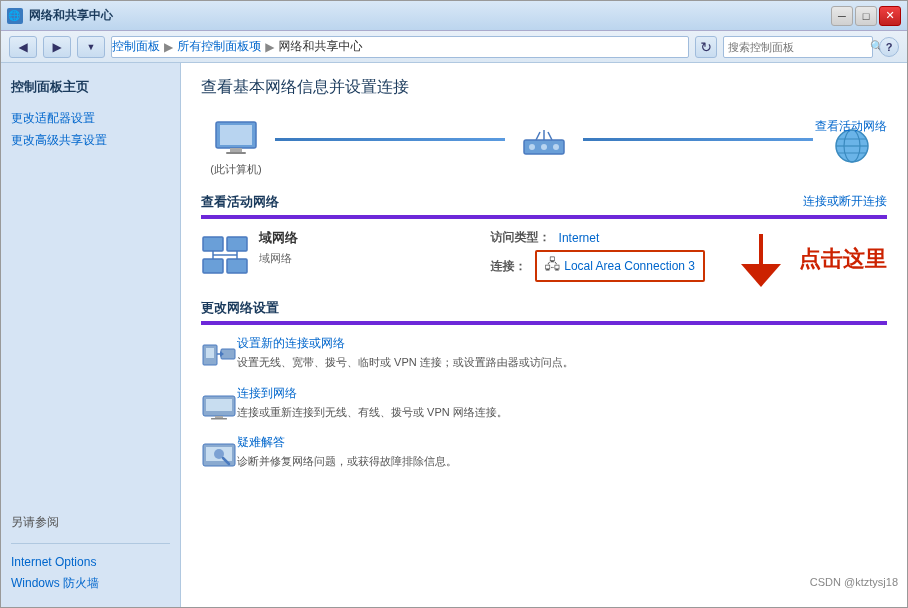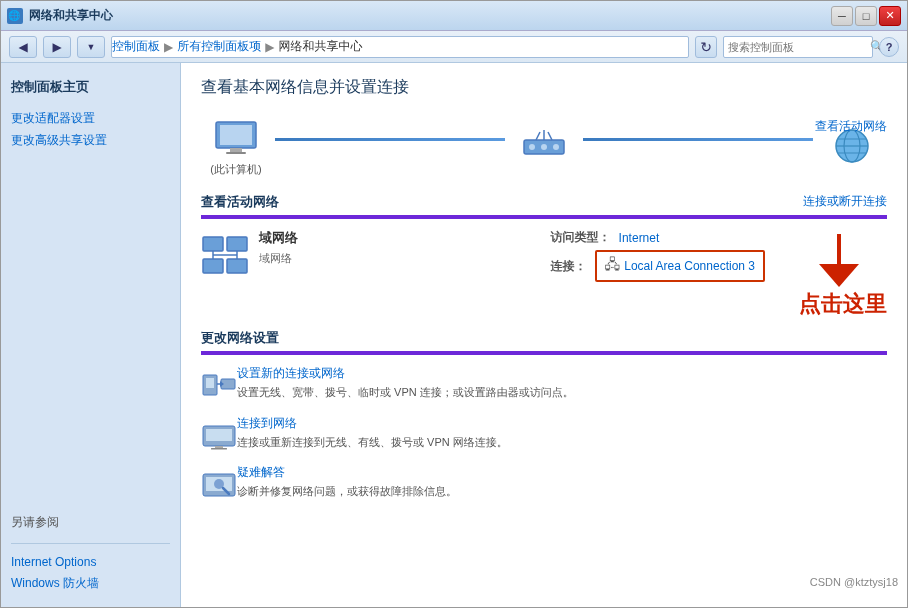--- a/index.html
+++ b/index.html
@@ -468,21 +468,21 @@
           </div>
           <div class="detail-row">
             <span class="detail-label">连接：</span>
             <span class="connection-badge">
               <span class="conn-icon">🖧</span>
               <span>Local Area Connection 3</span>
             </span>
           </div>
         </div>
 
-        <div style="position:relative; margin-left: 16px; display:flex; flex-direction:column; align-items:center;">
+        <div style="position:relative; margin-left: 16px; display:flex; flex-direction:row; align-items:center;">
           <svg width="60" height="60" viewBox="0 0 60 60">
             <line x1="30" y1="5" x2="30" y2="45" stroke="#cc2200" stroke-width="4"></line>
             <polygon points="10,35 50,35 30,58" fill="#cc2200"></polygon>
           </svg>
           <span class="arrow-label">点击这里</span>
         </div>
       </div>
 
       <div class="section-title">
         <span>更改网络设置</span>

